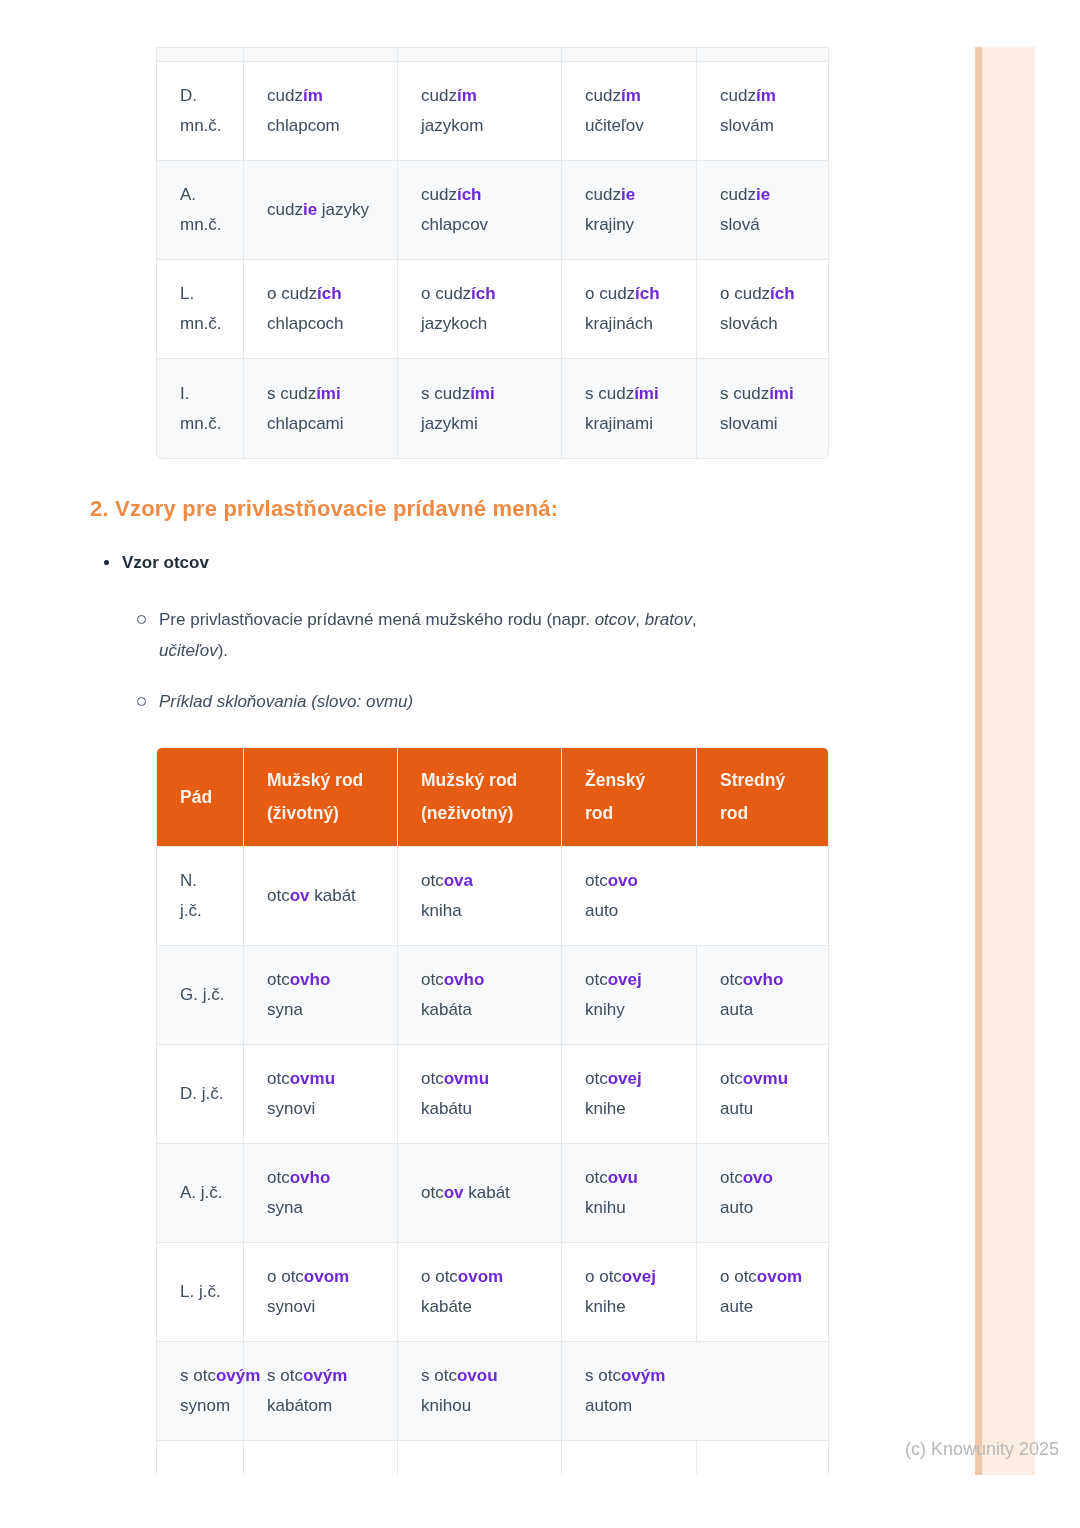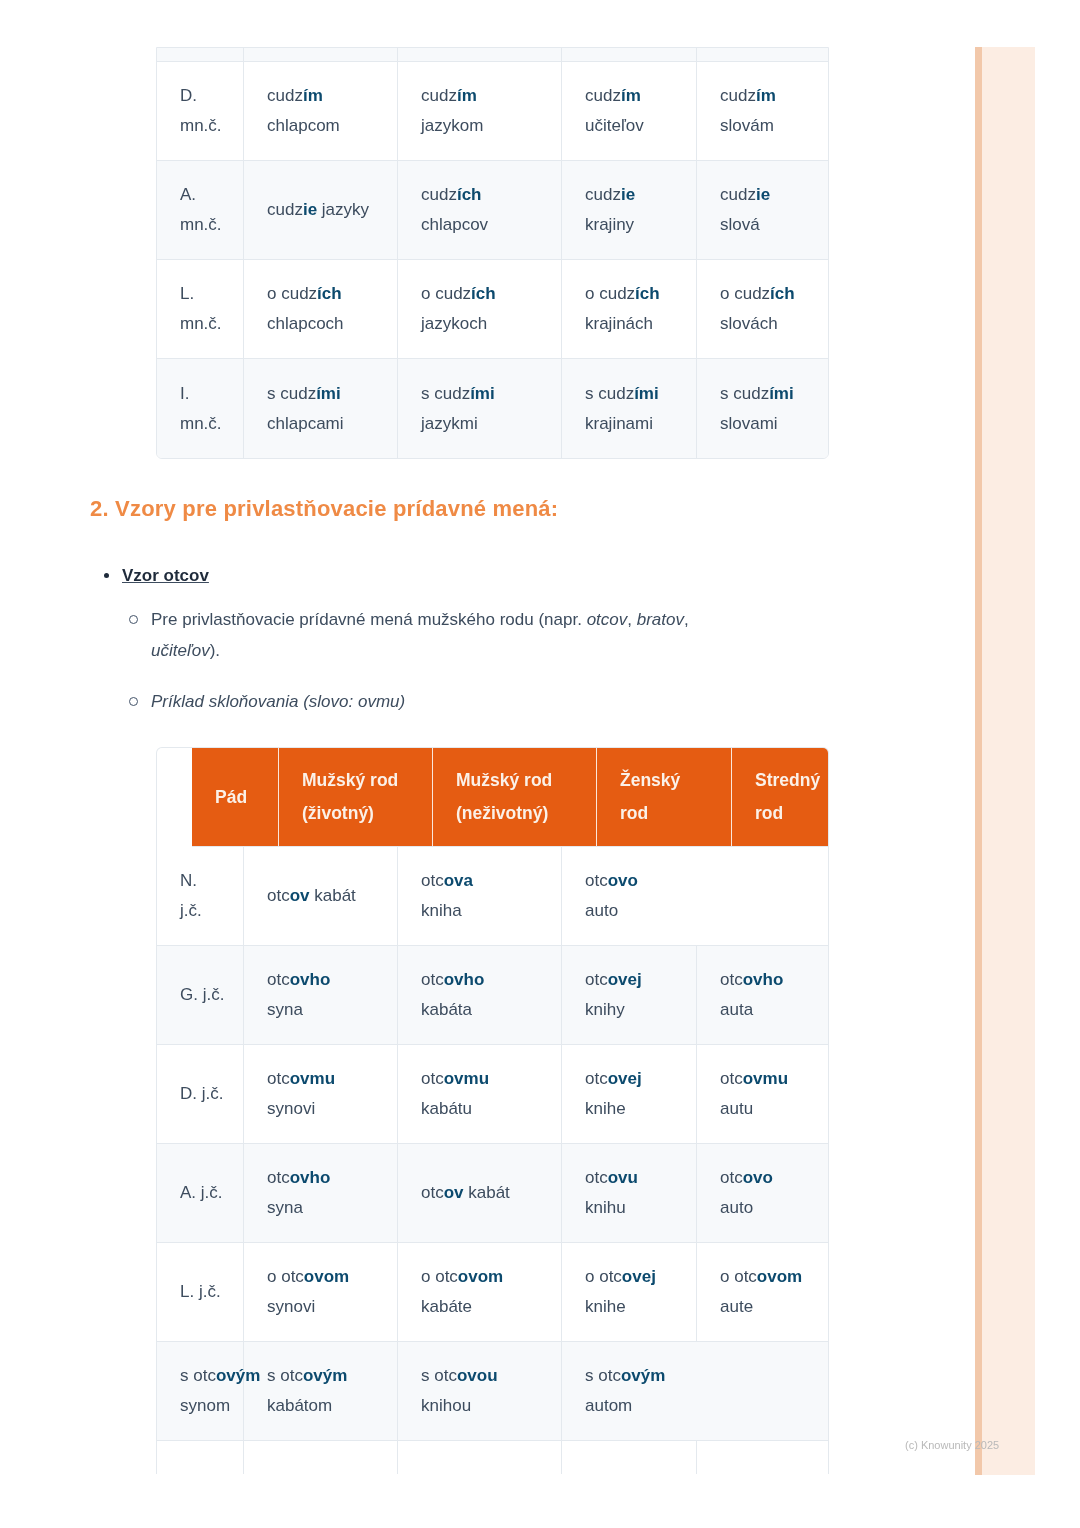--- a/index.html
+++ b/index.html
@@ -39,41 +39,41 @@
     display:flex;flex-direction:column;justify-content:center;
     padding-left:23px;padding-right:6px;box-sizing:border-box;
     border-right:1px solid #E4E9EE;
     font-size:17px;
   }
   .cell:last-child{border-right:none;}
   .hrow .cell{border-right:1px solid rgba(255,255,255,.85);}
   .hrow .cell:last-child{border-right:none;}
   .line{line-height:30px;white-space:nowrap;}
   .hrow .line{line-height:33px;font-weight:700;color:#FBF1E8;font-size:17.5px;}
-  .bseg{font-weight:700;color:#0c4a6e;}
+  .bseg{font-weight:700;color:#6d28d9;}
   .iseg{font-style:italic;}
   
   .heading{
     position:absolute;left:90px;top:496px;
     font-size:22px;font-weight:700;color:#EF8A45;letter-spacing:.2px;z-index:2;white-space:nowrap;text-align:right;
   }
-  .bullet-row{position:absolute;left:104px;top:563px;display:flex;z-index:2;text-decoration:underline;}
+  .bullet-row{position:absolute;left:104px;top:550px;display:flex;z-index:2;}
   .bullet-dot{width:5px;height:5px;border-radius:50%;background:#1F2B3B;margin-top:10px;margin-right:13px;flex:none;}
   .bullet-label{font-size:17px;font-weight:700;color:#1F2B3B;line-height:26px;}
-  .sub-row{position:absolute;left:129px;display:flex;z-index:2;}
+  .sub-row{position:absolute;left:137px;display:flex;z-index:2;}
   .sub1{top:604px;}
   .sub2{top:686px;}
   .ring{width:7px;height:7px;border-radius:50%;border:1.5px solid #44546A;background:transparent;margin-top:11px;margin-right:13px;flex:none;box-sizing:content-box;}
   .sub-text{font-size:17px;line-height:31px;color:#3D4C5E;}
   .sub-text .line{line-height:31px;}
   .italic{font-style:italic;}
   
   .footer{
     position:absolute;left:905px;top:1439px;
-    font-size:11px;color:#B9B9B9;z-index:3;white-space:nowrap;
+    font-size:18px;color:#B9B9B9;z-index:3;white-space:nowrap;
   }
 </style>
 </head>
 <body>
 
 <div class="accent-bar" style="background: rgb(252, 237, 227); border-left-color: rgb(242, 200, 170);"></div>
 
 <div class="dtable t1" id="table1">
     <div class="trow partial-top shade">
       <div class="cell"></div>
@@ -185,21 +185,21 @@
       <div class="line"><span class="iseg">učiteľov</span><span>).</span></div>
     </div>
 </div>
 
 <div class="sub-row sub2">
   <span class="ring"></span>
   <div class="sub-text italic">Príklad skloňovania (slovo: ovmu)</div>
 </div>
 
 <div class="dtable t2" id="table2">
-    <div class="hrow" style="background: rgb(229, 92, 18); margin-left: 35px;">
+    <div class="hrow" style="background: rgb(229, 92, 18);">
       <div class="cell">
         <div class="line"><span>Pád</span></div>
       </div>
       <div class="cell">
         <div class="line"><span>Mužský rod</span></div>
         <div class="line"><span>(životný)</span></div>
       </div>
       <div class="cell">
         <div class="line"><span>Mužský rod</span></div>
         <div class="line"><span>(neživotný)</span></div>

